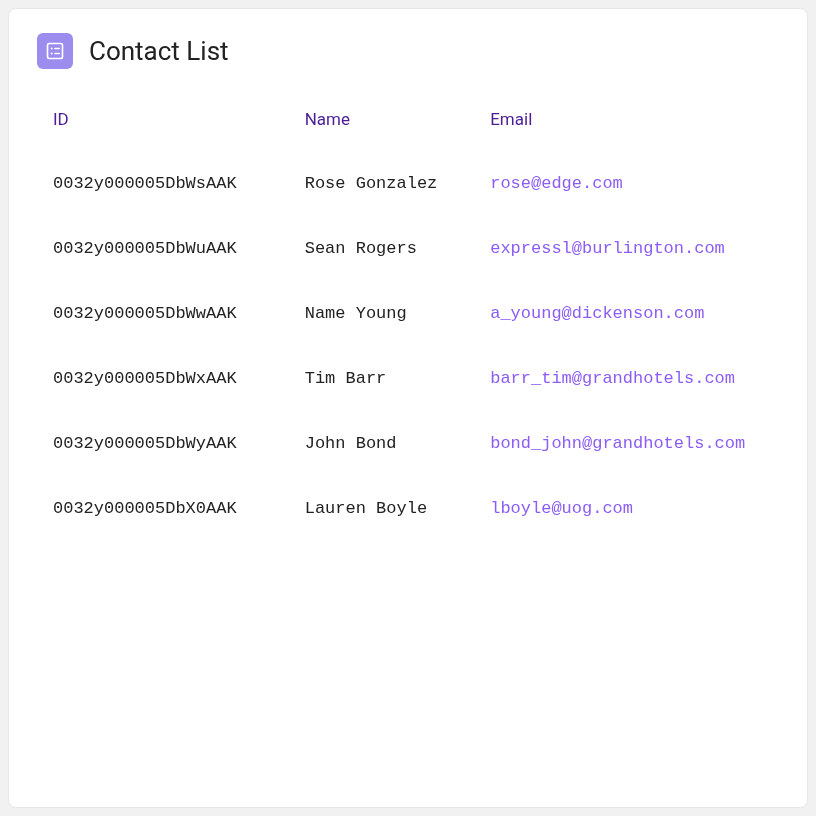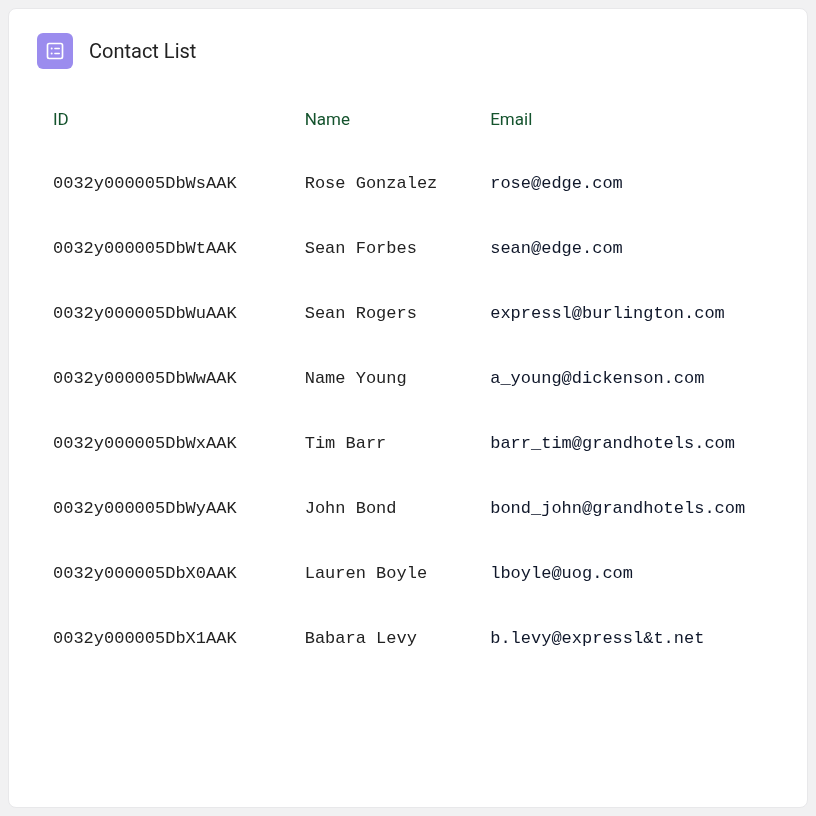--- a/index.html
+++ b/index.html
@@ -36,52 +36,52 @@
       align-items: center;
       justify-content: center;
       flex-shrink: 0;
     }
     .contact-icon svg {
       width: 20px;
       height: 20px;
       fill: #ffffff;
     }
     .title {
-      font-size: 20px;
+      font-size: 26px;
       font-weight: 400;
       color: #222;
     }
     table {
       width: 100%;
       border-collapse: collapse;
       table-layout: fixed;
     }
     th, td {
       text-align: left;
       padding: 20px 8px;
       font-size: 17px;
       font-weight: 400;
       vertical-align: middle;
     }
     th {
-      color: #14532d;
+      color: #4c1d95;
       padding-top: 10px;
       padding-bottom: 22px;
     }
     td {
       color: #222;
       padding-top: 23px;
       padding-bottom: 23px;
       font-family: Liberation Mono, monospace;
     }
     col.col-id { width: 35%; }
     col.col-name { width: 25%; }
     col.col-email { width: 40%; }
     .email-link {
-      color: #0f172a;
+      color: #8b5cf6;
       text-decoration: none;
     }
     td.id-cell, th.id-cell { padding-left: 16px; }
     tbody {
       font-feature-settings: "tnum";
     }
   </style>
 </head>
 <body>
 
@@ -112,25 +112,20 @@
         <th>Email</th>
       </tr>
     </thead>
     <tbody id="contact-tbody">
     <tr>
           <td class="id-cell">0032y000005DbWsAAK</td>
           <td>Rose Gonzalez</td>
           <td><a class="email-link" href="mailto:rose@edge.com">rose@edge.com</a></td>
         </tr>
         <tr>
-          <td class="id-cell">0032y000005DbWtAAK</td>
-          <td>Sean Forbes</td>
-          <td><a class="email-link" href="mailto:sean@edge.com">sean@edge.com</a></td>
-        </tr>
-        <tr>
           <td class="id-cell">0032y000005DbWuAAK</td>
           <td>Sean Rogers</td>
           <td><a class="email-link" href="mailto:jrogers@burlington.com">expressl@burlington.com</a></td>
         </tr>
         <tr>
           <td class="id-cell">0032y000005DbWwAAK</td>
           <td>Name Young</td>
           <td><a class="email-link" href="mailto:a_young@dickenson.com">a_young@dickenson.com</a></td>
         </tr>
         <tr>
@@ -141,20 +136,15 @@
         <tr>
           <td class="id-cell">0032y000005DbWyAAK</td>
           <td>John Bond</td>
           <td><a class="email-link" href="mailto:bond_john@grandhotels.com">bond_john@grandhotels.com</a></td>
         </tr>
         <tr>
           <td class="id-cell">0032y000005DbX0AAK</td>
           <td>Lauren Boyle</td>
           <td><a class="email-link" href="mailto:lboyle@uog.com">lboyle@uog.com</a></td>
         </tr>
-        <tr>
-          <td class="id-cell">0032y000005DbX1AAK</td>
-          <td>Babara Levy</td>
-          <td><a class="email-link" href="mailto:b.levy@expressl&amp;t.net">b.levy@expressl&amp;t.net</a></td>
-        </tr>
       </tbody>
   </table>
 </div>
 
 </body></html>

